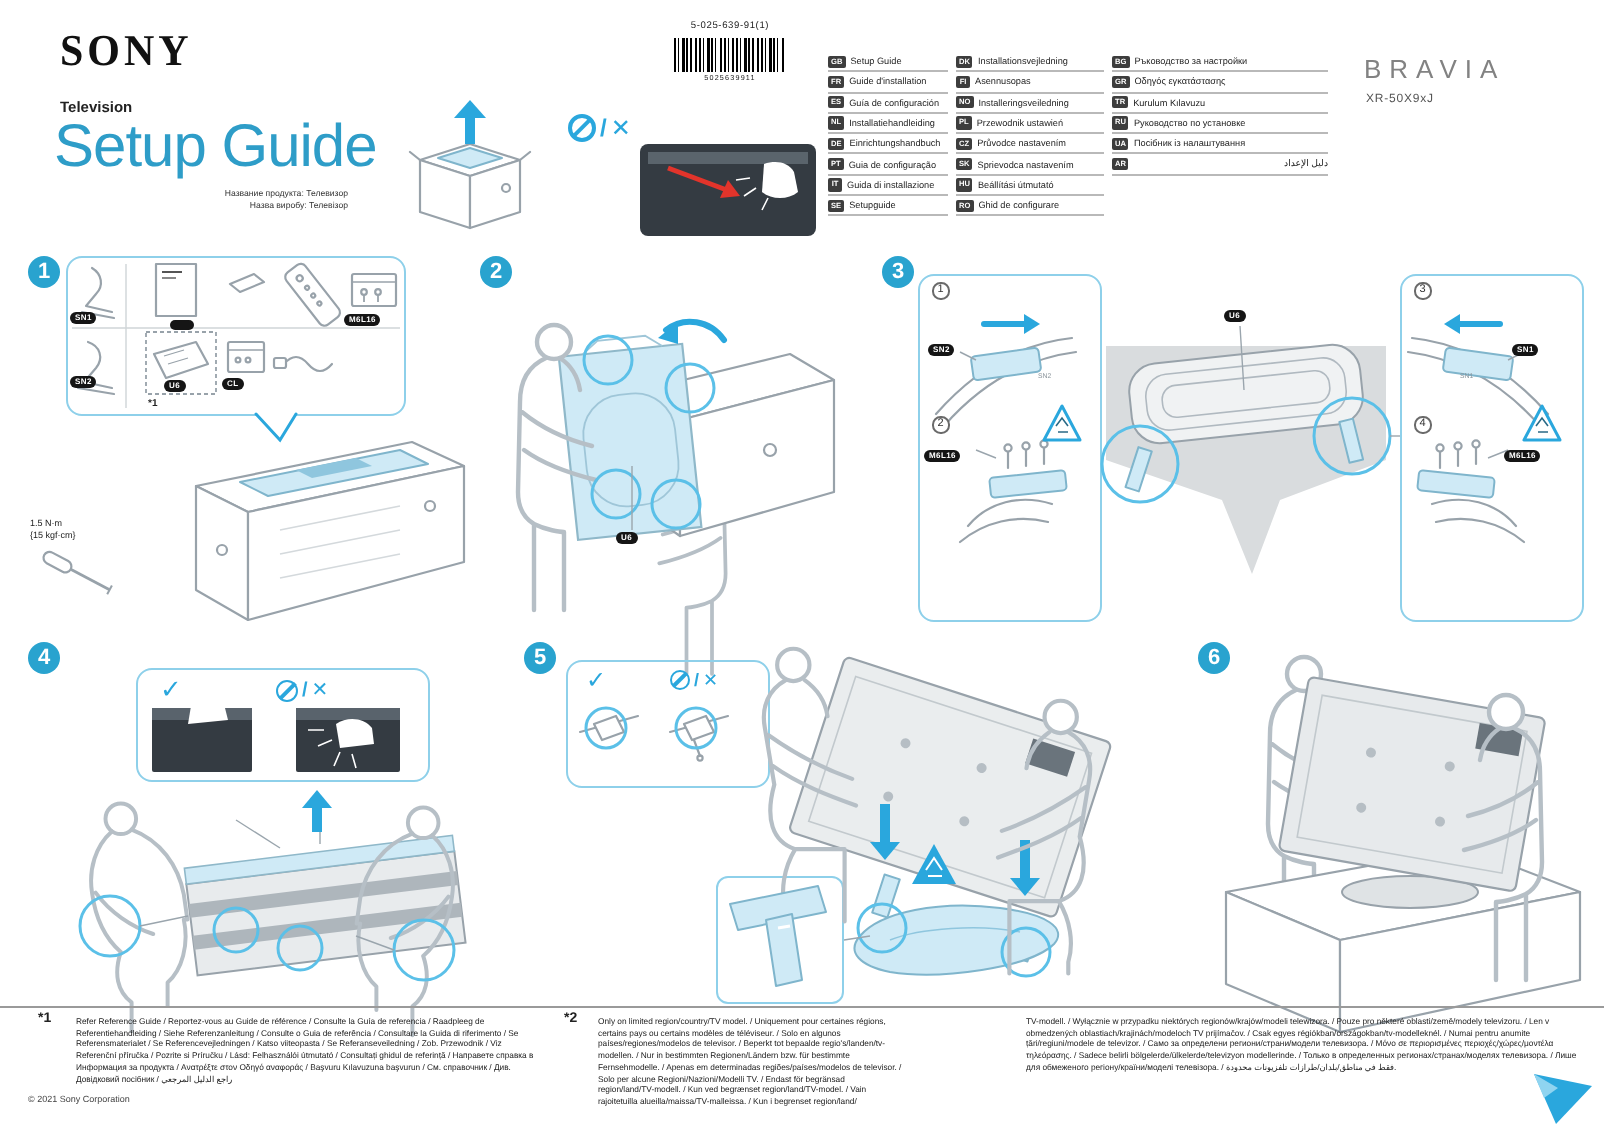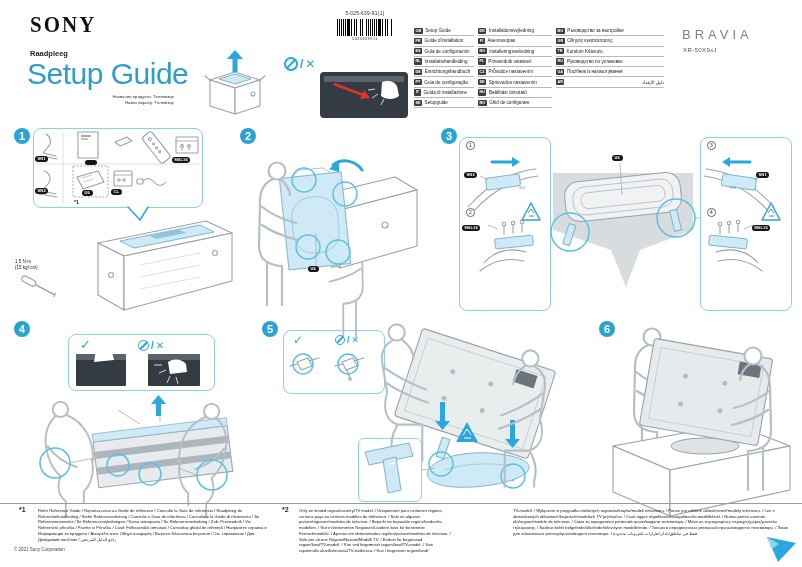--- a/index.html
+++ b/index.html
@@ -77,21 +77,21 @@
     <g id="p-kneel">
       <circle cx="27" cy="11" r="8.5" fill="#fff"></circle>
       <path d="M23 19 C14 24 10 33 12 44 L17 74 M33 19 C40 24 44 31 45 38 M14 48 C28 58 44 66 58 71 M16 64 C30 74 46 80 60 85 M17 74 C12 92 16 104 28 108 L54 108 M28 108 C22 118 20 130 23 140 L23 146 M54 108 L54 146"></path>
     </g>
   </defs>
 </svg>
 
 <div class="page">
 
   <div class="abs sony-logo" style="left:30px;top:13px">SONY</div>
-  <div class="abs tv-label" style="left:30px;top:49px">Raadpleeg</div>
+  <div class="abs tv-label" style="left:30px;top:49px">Television</div>
   <div class="abs main-title" style="left:27px;top:57px">Setup Guide</div>
   <div class="abs subtitle" style="left:60px;top:94px;width:114px">
     <div>Название продукта: Телевизор</div>
     <div>Назва виробу: Телевізор</div>
   </div>
 
   <div class="abs pn" style="left:337px;top:11px;width:56px">5-025-639-91(1)</div>
   <div class="abs barcode" style="left:337px;top:19px"></div>
   <div class="abs bcnum" style="left:337px;top:37px;width:56px">5025639911</div>
 

